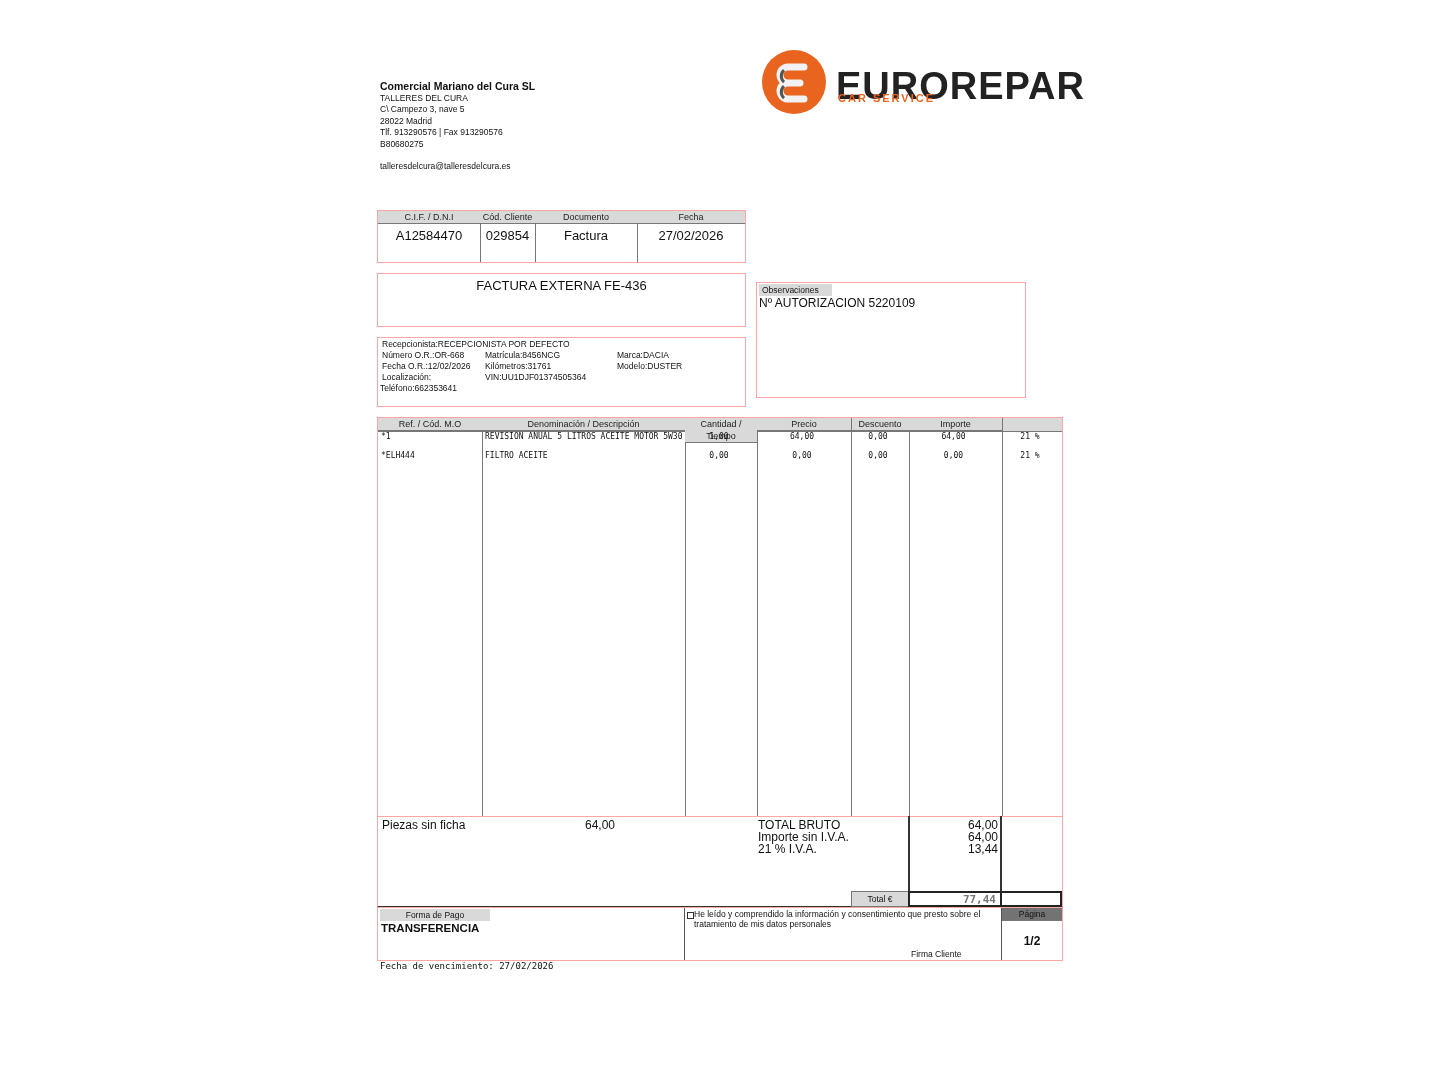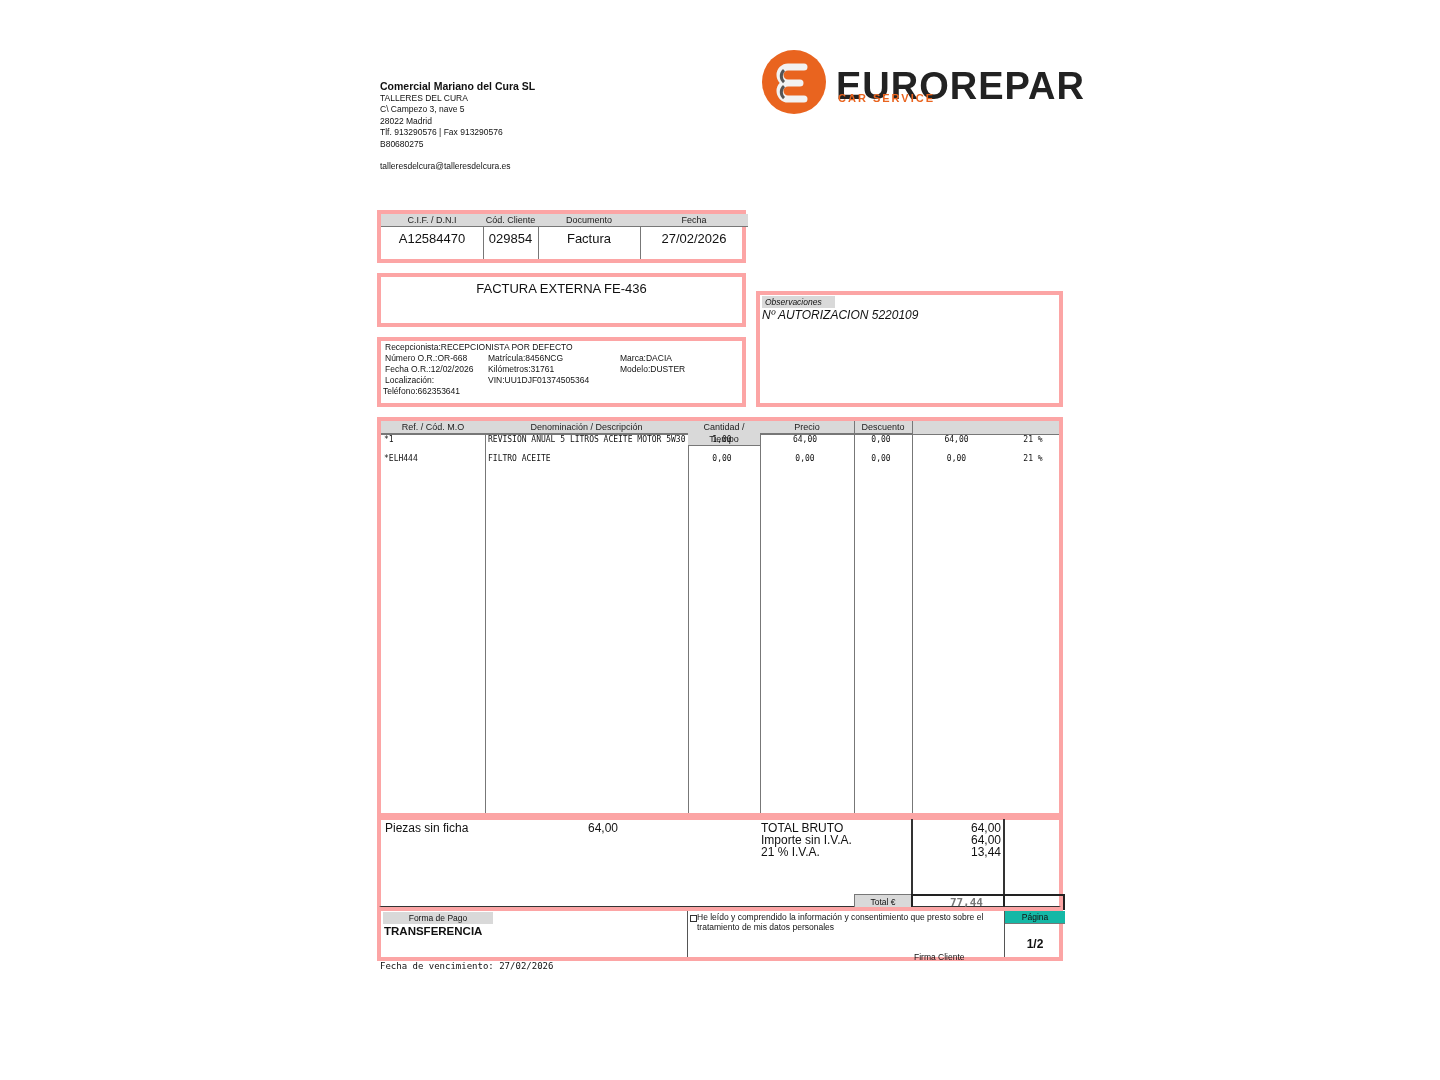--- a/index.html
+++ b/index.html
@@ -1,19 +1,19 @@
 <!DOCTYPE html>
 <html><head>
 <meta charset="utf-8">
 <style>
   html, body { margin:0; padding:0; background:#ffffff; }
   body { width:1440px; height:1080px; position:relative; overflow:hidden;
          font-family:"Liberation Sans", sans-serif; color:#111; }
   .abs { position:absolute; }
-  .box { position:absolute; border:4px solid #fca5a5; box-sizing:border-box; background:#fff; }
+  .box { position:absolute; border:1px solid #fca5a5; box-sizing:border-box; background:#fff; }
   .hdrcell { background:#d9d9d9; font-size:9px; text-align:center; line-height:12px; color:#222; border-bottom:1px solid #777; }
   .mono { font-family:"DejaVu Sans Mono", monospace; }
 
   
   #company { left:380px; top:80px; font-size:8.5px; line-height:11.4px; color:#111; }
   #company .name { font-weight:bold; font-size:10.5px; line-height:13px; }
 
   
   #logo { left:762px; top:50px; width:300px; height:66px; }
   #logo .circle { position:absolute; left:0; top:0; width:64px; height:64px; border-radius:50%; background:#e9641f; }
@@ -25,21 +25,21 @@
   #info .col { position:absolute; top:0; bottom:0; border-right:1px solid #777; }
   #info .col:last-child { border-right:none; }
   #info .val { font-size:13px; text-align:center; margin-top:4px; }
 
   #doctitle { left:377px; top:273px; width:369px; height:54px; }
   #doctitle .t { text-align:center; font-size:13px; margin-top:4px; }
 
   #workorder { left:377px; top:337px; width:369px; height:70px; font-size:8.5px; line-height:11px; padding:1px 4px; }
   #workorder .r { position:absolute; white-space:nowrap; }
 
-  #obs { left:756px; top:291px; width:307px; height:116px;font-style:italic; }
+  #obs { left:756px; top:282px; width:270px; height:116px; }
   #obs .lbl { position:absolute; left:2px; top:1px; width:70px; height:12px; background:#d9d9d9; font-size:8.5px; line-height:12px; padding-left:3px; }
   #obs .txt { position:absolute; left:2px; top:13px; font-size:12px; }
 
   
   #items { left:377px; top:417px; width:686px; height:400px; }
   #items .col { position:absolute; top:0; bottom:0; border-right:1px solid #777; }
   #items .head { position:absolute; left:0; right:0; top:0; height:13px; }
   #items .cell { position:absolute; font-size:8px; line-height:10px; white-space:nowrap; }
   .r-al { text-align:center; }
 
@@ -127,20 +127,23 @@
   </div>
   <div class="col" style="left:307px;width:72px">
     <div class="hdrcell">Cantidad / Tiempo</div>
   </div>
   <div class="col" style="left:473px;width:58px">
     <div class="hdrcell">Descuento</div>
   </div>
   <div class="col" style="left:379px;width:94px">
     <div class="hdrcell">Precio</div>
   </div>
+  <div class="col" style="left:531px;width:93px">
+    <div class="hdrcell">Importe</div>
+  </div>
 
   <div class="cell mono" style="left:3px;top:14px">*1</div>
   <div class="cell mono" style="left:107px;top:14px">REVISION ANUAL 5 LITROS ACEITE MOTOR 5W30</div>
   <div class="cell mono r-al" style="left:307px;width:68px;top:14px">1,00</div>
   <div class="cell mono r-al" style="left:379px;width:90px;top:14px">64,00</div>
   <div class="cell mono r-al" style="left:473px;width:54px;top:14px">0,00</div>
   <div class="cell mono r-al" style="left:531px;width:89px;top:14px">64,00</div>
   <div class="cell mono r-al" style="left:624px;width:56px;top:14px">21 %</div>
 
   <div class="cell mono" style="left:3px;top:33px">*ELH444</div>
@@ -158,33 +161,33 @@
   <div class="t" style="left:380px;top:2px">TOTAL BRUTO</div>
   <div class="t" style="left:380px;top:14px">Importe sin I.V.A.</div>
   <div class="t" style="left:380px;top:26px">21 % I.V.A.</div>
 
   <div class="abs" style="left:530px;top:-1px;width:94px;height:76px;border-left:2px solid #333;border-right:2px solid #333;box-sizing:border-box">
     <div class="t r-al" style="right:2px;top:3px">64,00</div>
     <div class="t r-al" style="right:2px;top:15px">64,00</div>
     <div class="t r-al" style="right:2px;top:27px">13,44</div>
   </div>
   <div class="abs" style="left:473px;top:74px;width:58px;height:16px;background:#d9d9d9;border:1px solid #777;box-sizing:border-box;font-size:8.5px;text-align:center;line-height:14px">Total €</div>
-  <div class="abs mono" style="left:530px;top:74px;width:94px;height:16px;border:2px solid #222;box-sizing:border-box;font-size:11px;font-weight:bold;color:#777;text-align:right;padding-right:20px;line-height:13px">77,44</div>
+  <div class="abs mono" style="left:530px;top:74px;width:94px;height:16px;border:2px solid #222;box-sizing:border-box;font-size:11px;font-weight:bold;color:#777;text-align:right;padding-right:4px;line-height:13px">77,44</div>
   <div class="abs" style="left:622px;top:74px;width:62px;height:16px;border:2px solid #222;box-sizing:border-box"></div>
 </div>
 
 <div id="pay" class="box">
   <div class="v" style="left:306px"></div>
   <div class="v" style="left:623px"></div>
   <div class="abs" style="left:2px;top:1px;width:110px;height:12px;background:#d9d9d9;font-size:8.5px;line-height:12px;text-align:center">Forma de Pago</div>
   <div class="abs" style="left:3px;top:14px;font-size:11.5px;font-weight:bold">TRANSFERENCIA</div>
 
   <div class="abs" style="left:309px;top:2px;width:8px;height:8px">
     <div style="width:5px;height:5px;border:1px solid #333;margin-top:2px"></div>
   </div>
   <div class="abs" style="left:316px;top:1px;width:300px;font-size:8.5px;line-height:10px">He leído y comprendido la información y consentimiento que presto sobre el tratamiento de mis datos personales</div>
   <div class="abs" style="left:533px;top:41px;font-size:8.5px">Firma Cliente</div>
 
-  <div class="abs" style="left:624px;top:0;width:60px;height:12px;background:#14b8a6;border-bottom:1px solid #777;font-size:8.5px;line-height:12px;text-align:center">Página</div>
+  <div class="abs" style="left:624px;top:0;width:60px;height:12px;background:#737373;border-bottom:1px solid #777;font-size:8.5px;line-height:12px;text-align:center">Página</div>
   <div class="abs" style="left:624px;top:26px;width:60px;text-align:center;font-size:12px;font-weight:bold">1/2</div>
 </div>
 
 <div class="abs mono" style="left:380px;top:961px;font-size:9px">Fecha de vencimiento: 27/02/2026</div>
 
 </body></html>

